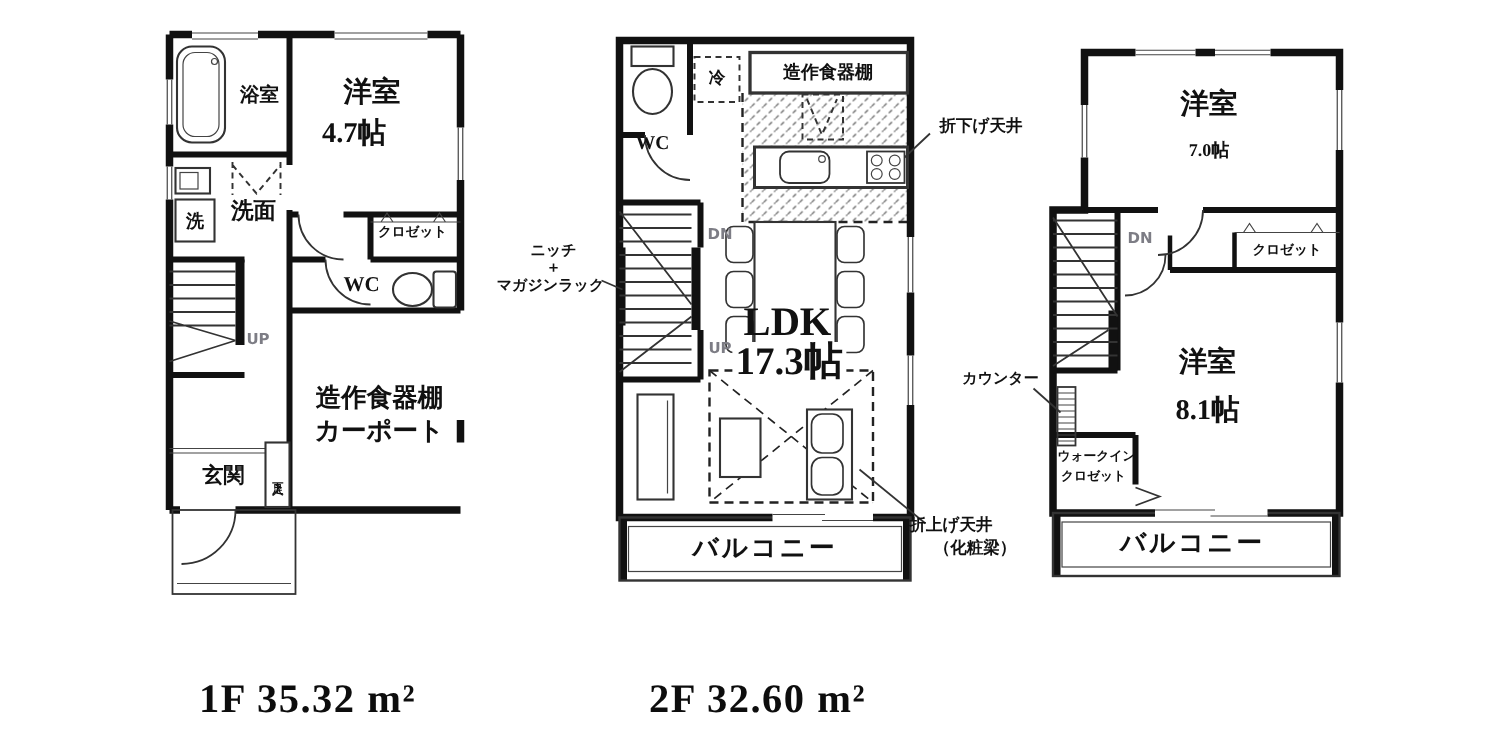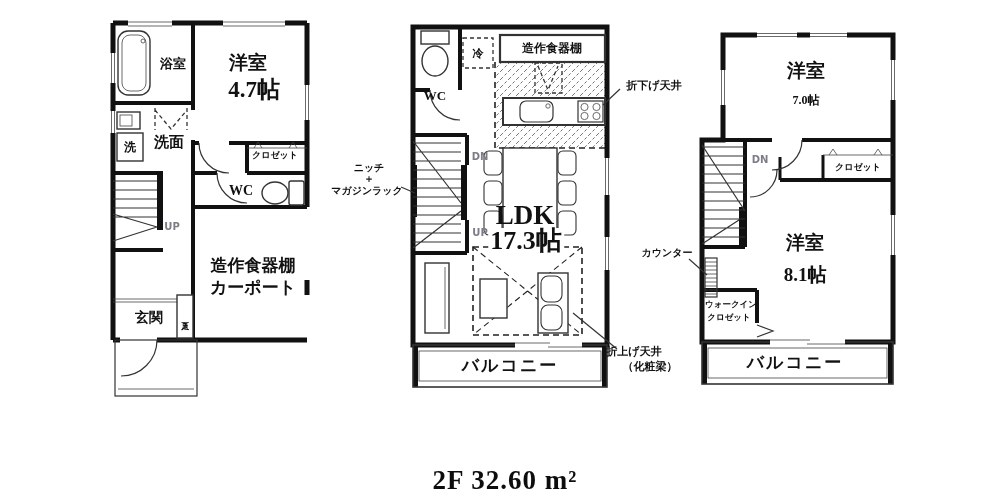--- a/index.html
+++ b/index.html
@@ -95,21 +95,21 @@
           <rect class="wgap" x="5" y="38" width="6" height="30"></rect>
           <path class="t08" d="M6.5,38 V68 M9.5,38 V68"></path>
         </g>
       <g>
           <rect class="wgap" x="5" y="96" width="6" height="22"></rect>
           <path class="t08" d="M6.5,96 V118 M9.5,96 V118"></path>
         </g>
     </svg>
     <div class="lbl" style="left:68px;top:48px;font-size:13px;text-align:right;">浴室</div>
     <div class="lbl" style="left:143px;top:47px;font-size:19px;">洋室</div>
-    <div class="lbl" style="left:149px;top:74px;font-size:23px;">4.7帖</div>
+    <div class="lbl" style="left:131px;top:74px;font-size:19px;">4.7帖</div>
     <div class="lbl" style="left:64px;top:127px;font-size:15px;">洗面</div>
     <div class="lbl" style="left:25px;top:132px;font-size:12px;">洗</div>
     <div class="lbl halo" style="left:170px;top:140px;font-size:9px;">クロゼット</div>
     <div class="lbl" style="left:136px;top:176px;font-size:14px;">WC</div>
     <div class="lbl gray" style="left:67px;top:212px;font-size:10px;">UP</div>
     <div class="lbl" style="left:148px;top:250px;font-size:17px;">造作食器棚</div>
     <div class="lbl" style="left:148px;top:272px;font-size:17px;">カーポート</div>
     <div class="lbl" style="left:44px;top:303px;font-size:14px;">玄関</div>
     <div class="lbl vert" style="left:80px;top:301px;font-size:7.5px;">下足入</div>
   </div>
@@ -289,15 +289,16 @@
     <div class="lbl gray" style="left:65px;top:145px;font-size:10px;">DN</div>
     <div class="lbl halo" style="left:163px;top:152px;font-size:9px;">クロゼット</div>
     <div class="lbl" style="left:-28px;top:238px;font-size:10px;">カウンター</div>
     <div class="lbl" style="left:110px;top:227px;font-size:19px;">洋室</div>
     <div class="lbl" style="left:110px;top:259px;font-size:19px;">8.1帖</div>
     <div class="lbl" style="left:36px;top:289px;font-size:8.5px;">ウォークイン</div>
     <div class="lbl" style="left:34px;top:302px;font-size:8.5px;">クロゼット</div>
     <div class="lbl" style="left:100px;top:347px;font-size:17px;letter-spacing:2px;">バルコニー</div>
   </div>
 
-  <div class="area" style="left:505px;top:466px;margin-top:14px;">2F 32.60 m²</div>
+  <div class="area" style="left:205px;top:466px;">1F 35.32 m²</div>
+  <div class="area" style="left:505px;top:466px;">2F 32.60 m²</div>
 
 </div>
 
 </body></html>

